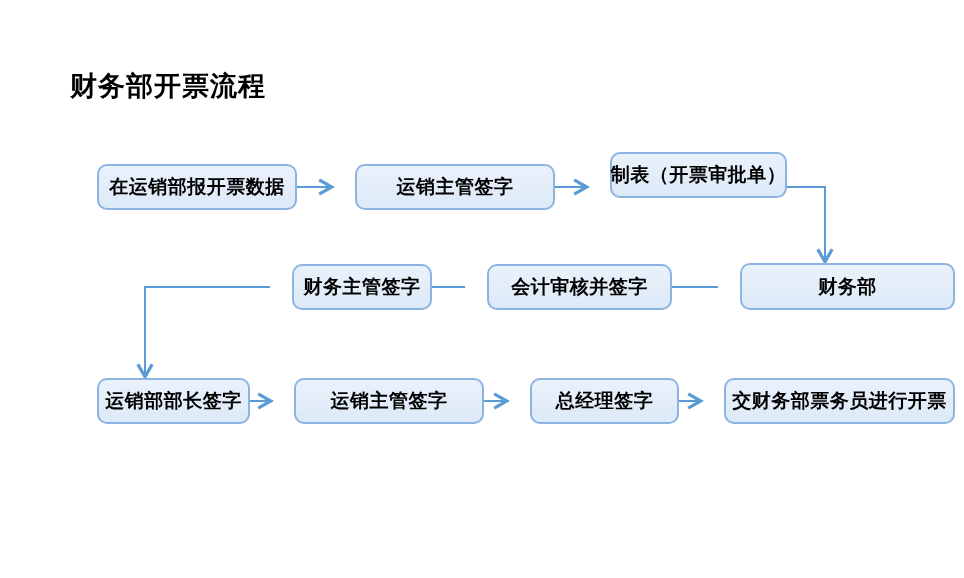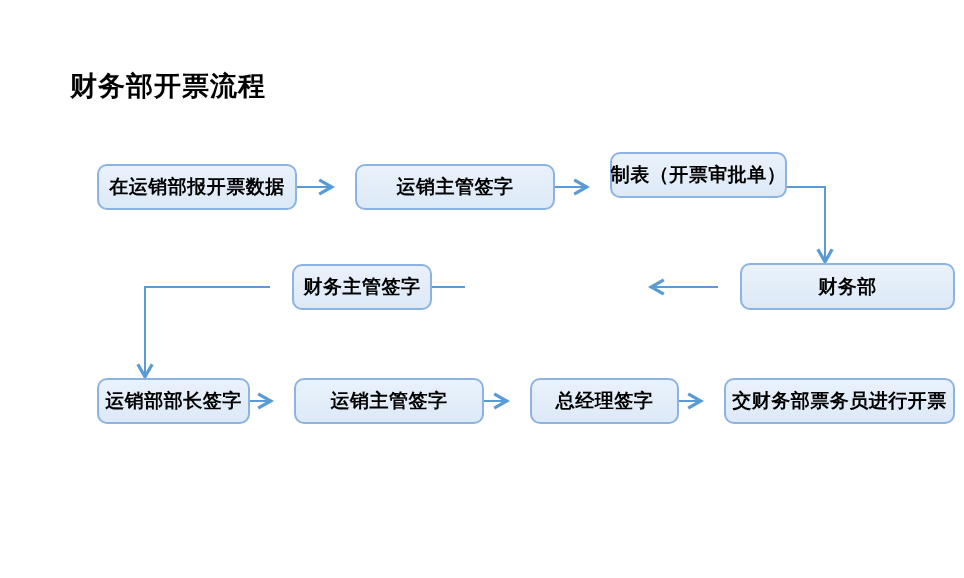--- a/index.html
+++ b/index.html
@@ -95,19 +95,20 @@
     <path class="edge" d="M270,287 L145,287 L145,375" marker-end="url(#vhead)"></path>
     <path class="edge" d="M228,401 L269,401" marker-end="url(#vhead)"></path>
     <path class="edge" d="M462,401 L505,401" marker-end="url(#vhead)"></path>
     <path class="edge" d="M657,401 L699,401" marker-end="url(#vhead)"></path>
   </svg>
 
   <div class="node n1">在运销部报开票数据</div>
   <div class="node n2">运销主管签字</div>
   <div class="node n3">制表（开票审批单）</div>
   <div class="node n4">财务部</div>
+  <div class="node n5">会计审核并签字</div>
   <div class="node n6">财务主管签字</div>
   <div class="node n7">运销部部长签字</div>
   <div class="node n9">总经理签字</div>
   <div class="node n8">运销主管签字</div>
   <div class="node n10">交财务部票务员进行开票</div>
 
 </div>
 
 </body></html>

